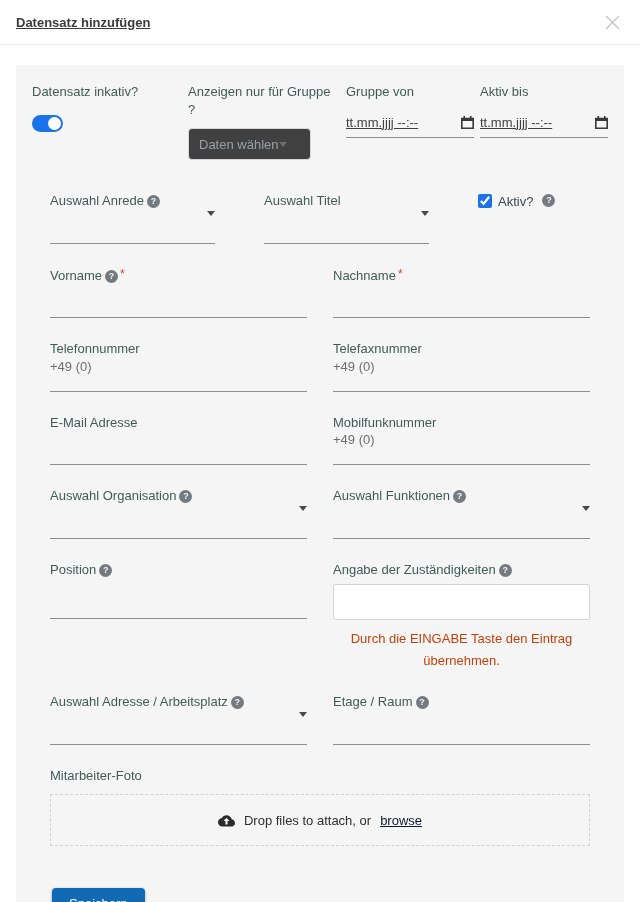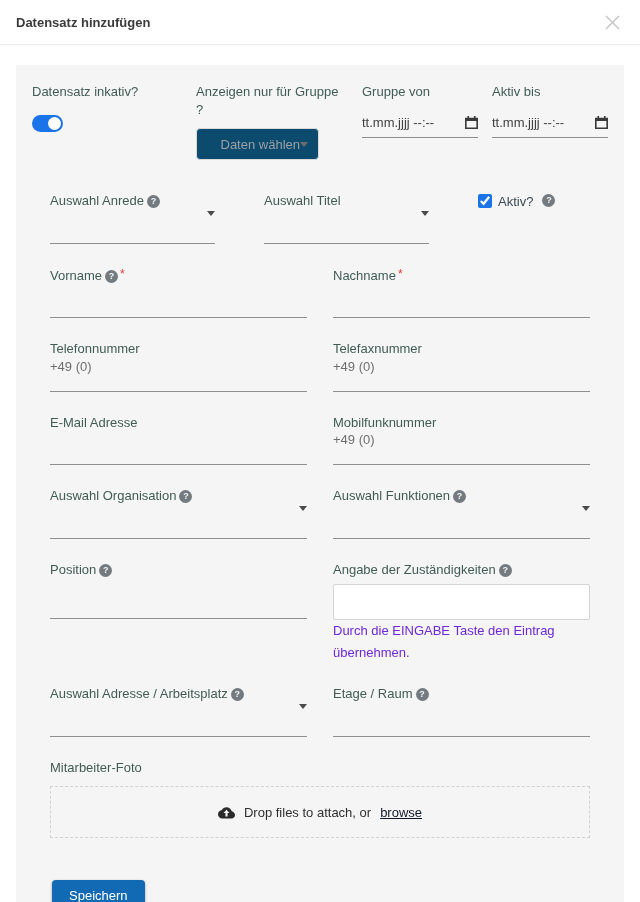--- a/index.html
+++ b/index.html
@@ -12,70 +12,70 @@
   }
   
   .dlg-header {
     height: 45px;
     display: flex;
     align-items: center;
     justify-content: space-between;
     padding: 0 18px 0 16px;
     border-bottom: 1px solid #ececec;
   }
-  .dlg-title { font-weight: bold; font-size: 13px; color: #3b3b3b; }
+  .dlg-title { font-weight: bold; font-size: 13px; color: #3b3b3b; text-decoration: underline; }
   .close-btn { cursor: pointer; line-height: 0; }
 
   
   .panel {
     margin: 20px 16px 20px 16px;
     background: #f5f5f6;
     padding: 18px 16px 28px 16px;
     min-height: 817px;
   }
 
   label.f-label { display:block; color:#405c54; font-size:13px; line-height:1.35; }
   .help-ic {
     display:inline-block; width:13px; height:13px; border-radius:50%;
     background:#737a80; color:#f5f5f6; font-size:9px; font-weight:bold;
     text-align:center; line-height:13px; vertical-align:1px; margin-left:3px;
   }
   .req { color:#e03a3a; font-size:12px; margin-left:2px; vertical-align:2px; }
 
   
-  .top-row { display:flex; gap:14px; margin-bottom:32px; }
+  .top-row { display:flex; gap:6px; margin-bottom:32px; }
   .top-col-a { flex:0 0 150px; }
   .top-col-b { flex:0 0 152px; }
   .top-col-c, .top-col-d { flex:1; }
 
   .switch {
     margin-top:14px; width:31px; height:17px; border-radius:9px;
     background:#1a73e8; position:relative; cursor:pointer;
   }
   .switch .knob {
     position:absolute; top:2px; right:2px; width:13px; height:13px;
     border-radius:50%; background:#ffffff;
   }
 
   .select-box {
-    margin-top:10px; width:123px; height:32px; background:#0c4a6e;
+    margin-top:10px; width:123px; height:32px; background:#404040;
     border:1px solid #d9d9d9; border-radius:4px;
-    display:flex; align-items:center; justify-content:flex-end;
+    display:flex; align-items:center; justify-content:flex-start;
     padding:0 10px; color:#9aa0a6; cursor:pointer;
   }
   .caret {
     width:0; height:0; border-left:4px solid transparent;
     border-right:4px solid transparent; border-top:5px solid #6d6d6d;
   }
   .caret.dark { border-top-color:#4a4a4a; }
 
   .date-field {
     margin-top:14px; border-bottom:1px solid #8f8f8f; padding-bottom:7px;
     display:flex; align-items:center; justify-content:space-between;
-    color:#3f3f3f; cursor:text;
+    color:#3f3f3f; cursor:text;text-decoration:underline;
   }
 
   
   .subform { margin:0 18px; }
   .row { display:flex; gap:26px; margin-bottom:22px; }
   .col { flex:1; min-width:0; }
   .col-narrow { flex:0 0 188px; }
   .col-check { flex:1; padding-top:2px; }
 
   .u-field {
@@ -92,21 +92,21 @@
   .u-field.tall { height:40px; }
 
   .check-line { display:flex; align-items:flex-start; gap:6px; color:#3d4852; }
   .check-line input[type=checkbox] { width:14px; height:14px; accent-color:#1a73e8; }
 
   .box-input {
     margin-top:6px; height:36px; width:100%; background:#fff;
     border:1px solid #d4d4d4; border-radius:2px; outline:none;
     font-family:"Liberation Sans", sans-serif; font-size:13px; padding:0 8px; color:#444;
   }
-  .helper { margin-top:0; color:#6d28d9; font-size:13px; line-height:1.65; }
+  .helper { margin-top:8px; color:#c2410c; font-size:13px; line-height:1.65;text-align:center; }
 
   .dropzone {
     margin-top:10px; height:52px; border:1px dashed #d2d2d2;
     display:flex; align-items:center; justify-content:center; gap:9px;
     color:#2f2f2f; cursor:pointer;
   }
   .dropzone .browse { text-decoration:underline; color:#0f172a; cursor:pointer; }
 
   .save-btn {
     margin:42px 0 0 2px; display:inline-block;

